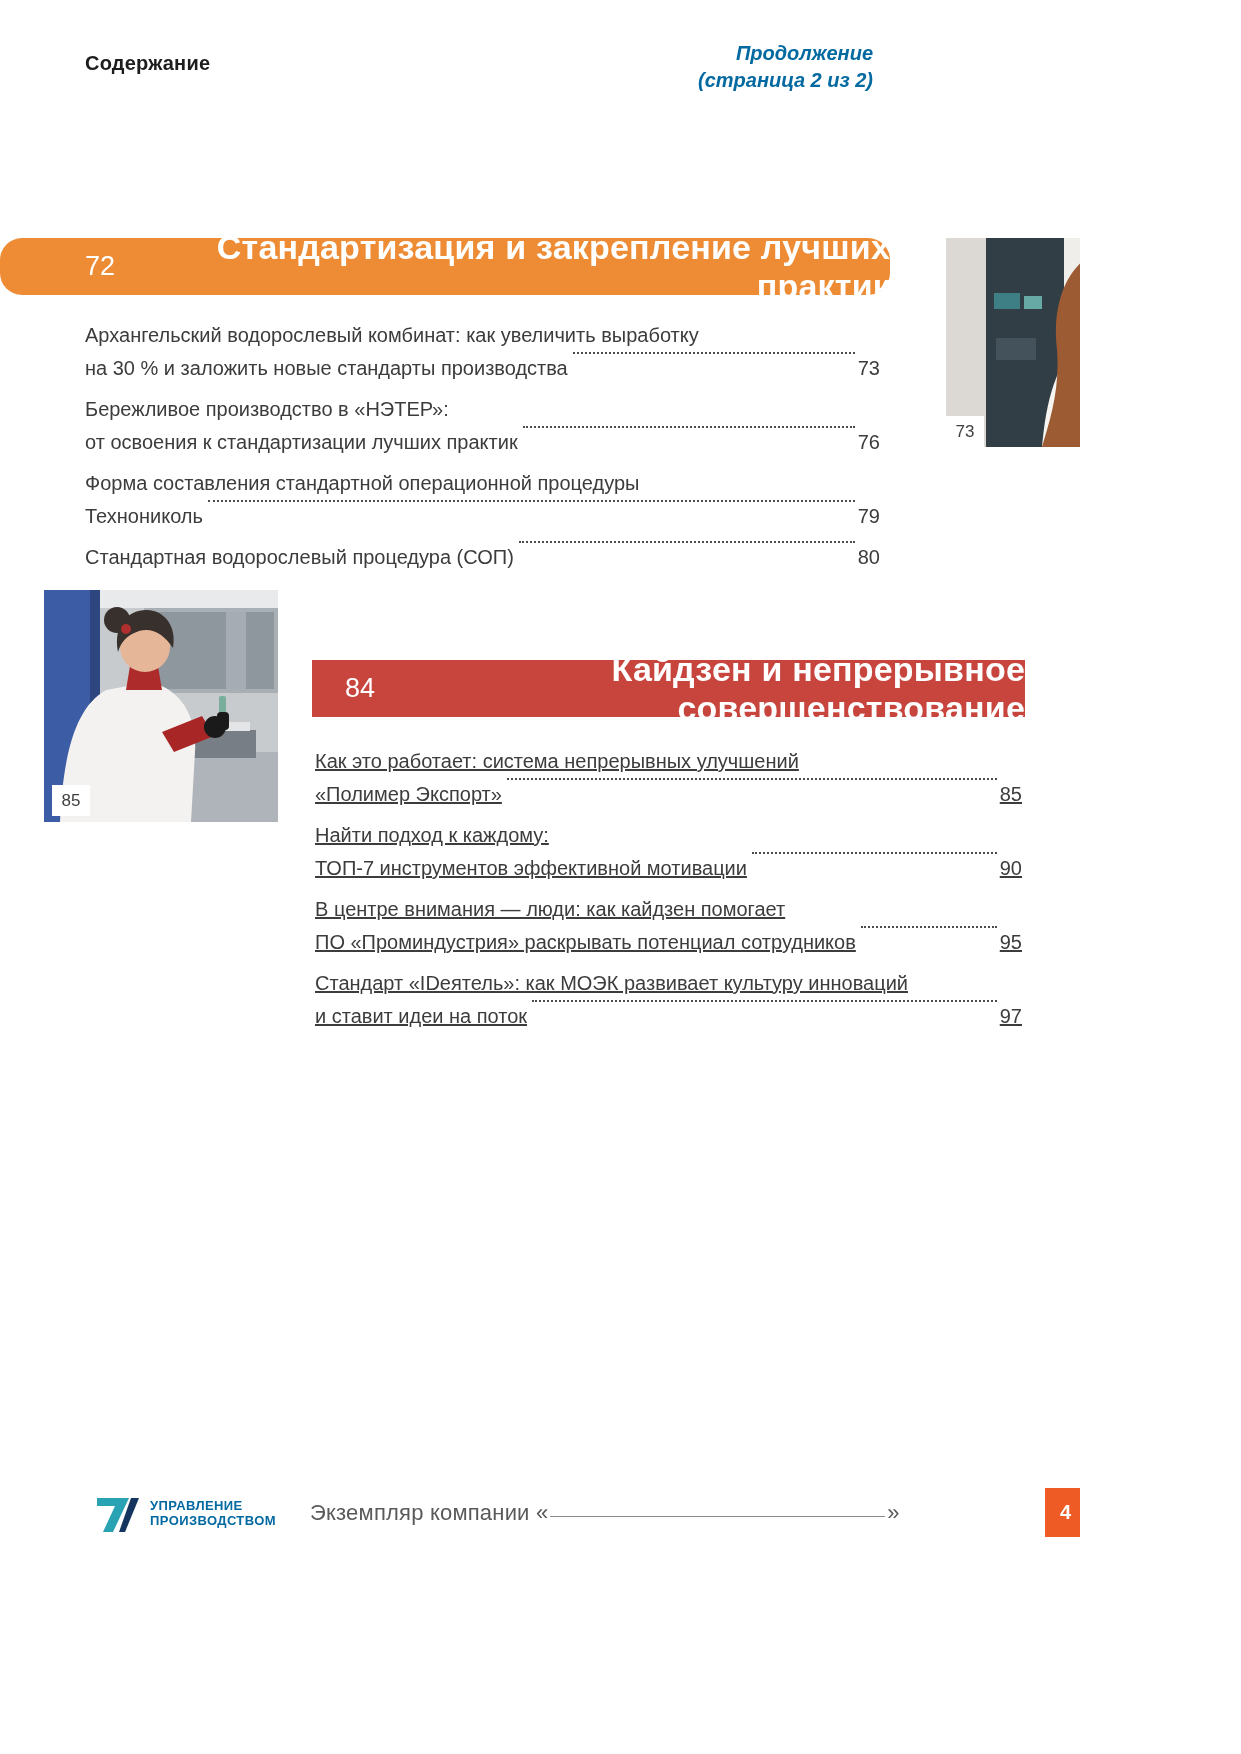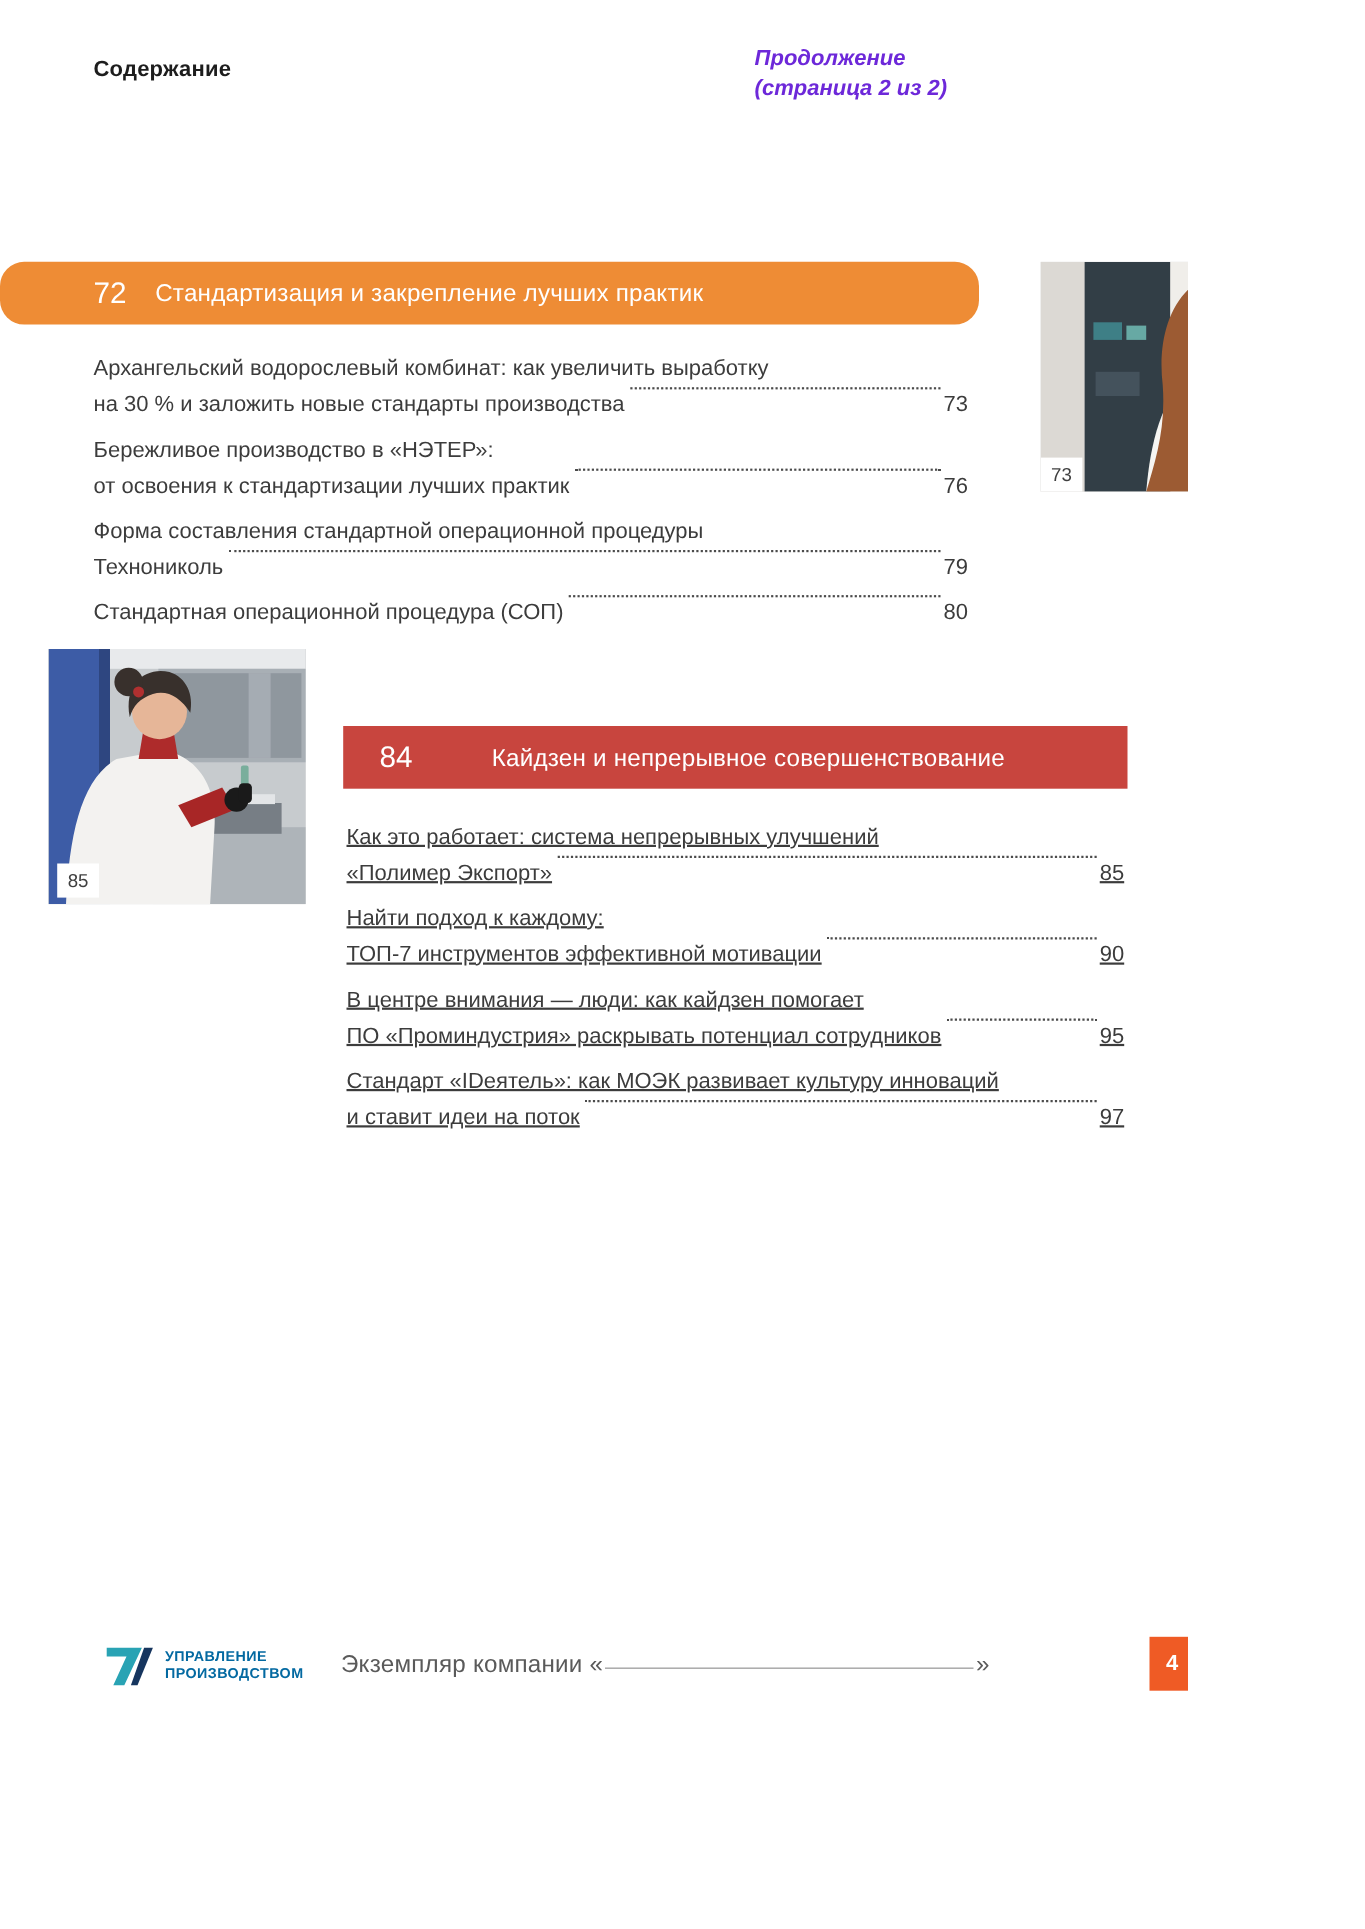--- a/index.html
+++ b/index.html
@@ -2,26 +2,26 @@
 <html lang="ru"><head>
 <meta charset="utf-8">
 <style>
   * { margin:0; padding:0; box-sizing:border-box; }
   html,body { background:#ffffff; }
   body { font-family:"Liberation Sans","DejaVu Sans",sans-serif; color:#3f3f3f; }
   .page { position:relative; width:1080px; height:1754px; background:#ffffff; overflow:hidden; }
 
   
   .hdr-left { position:absolute; left:85px; top:52px; font-size:20px; font-weight:600; color:#1d1d1d; letter-spacing:.2px; }
-  .hdr-right { position:absolute; right:219px; top:40px; font-size:20px; line-height:27px; font-style:italic; font-weight:600; color:#6d28d9; }
+  .hdr-right { position:absolute; right:207px; top:40px; text-align:right; font-size:20px; line-height:27px; font-style:italic; font-weight:600; color:#0369a1; }
 
   
   .banner { position:absolute; height:57px; display:flex; align-items:center; color:#ffffff; }
   .banner .bn-num { font-size:27px; font-weight:500; }
-  .banner .bn-title { font-size:22px; font-weight:400; margin-left:26px; letter-spacing:.2px;text-align:right; }
+  .banner .bn-title { font-size:34px; font-weight:700; margin-left:26px; letter-spacing:.2px;text-align:right; }
   .banner-72 { left:0; top:238px; width:890px; padding-left:85px; }
   .banner-84 { left:312px; top:660px; width:713px; padding-left:33px;gap:46px; }
 
   
   .toc { position:absolute; font-size:20px; line-height:33px; color:#3c3c3c; }
   .toc-72 { left:85px; top:319px; width:795px; }
   .toc-84 { left:315px; top:745px; width:707px;text-decoration:underline; }
   .toc-entry { margin-bottom:8px; }
   .toc-line { display:block; }
   .leader-row { display:flex; align-items:flex-start; }
@@ -82,21 +82,21 @@
     <div class="toc-entry">
       <span class="toc-line">Форма составления стандартной операционной процедуры</span>
       <span class="toc-line leader-row">
         <span class="lead-text">Технониколь</span>
         <span class="dots"></span>
         <span class="pagenum">79</span>
       </span>
     </div>
     <div class="toc-entry">
       <span class="toc-line leader-row">
-        <span class="lead-text">Стандартная операционной процедура (СОП)</span>
+        <span class="lead-text">Стандартная водорослевый процедура (СОП)</span>
         <span class="dots"></span>
         <span class="pagenum">80</span>
       </span>
     </div>
   </div>
 
   <div class="photo photo-1">
     <svg viewBox="0 0 260 209" preserveAspectRatio="none">
       <rect width="260" height="209" fill="#ECEAE6"></rect>
       <rect x="0" y="0" width="40" height="209" fill="#DCD9D4"></rect>

